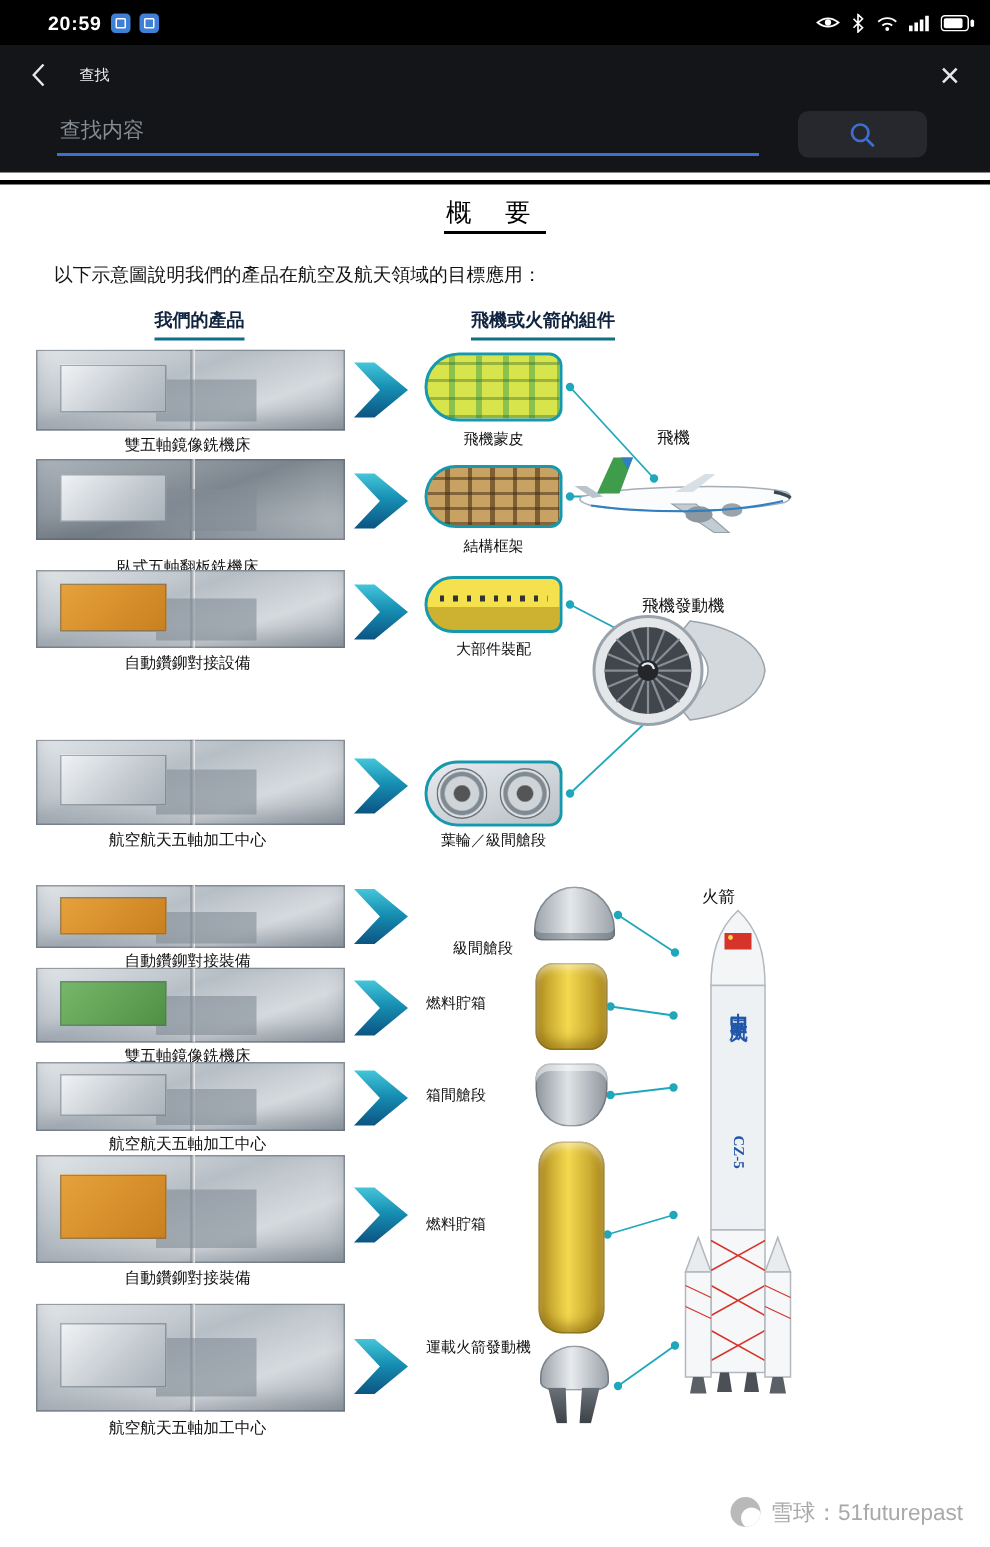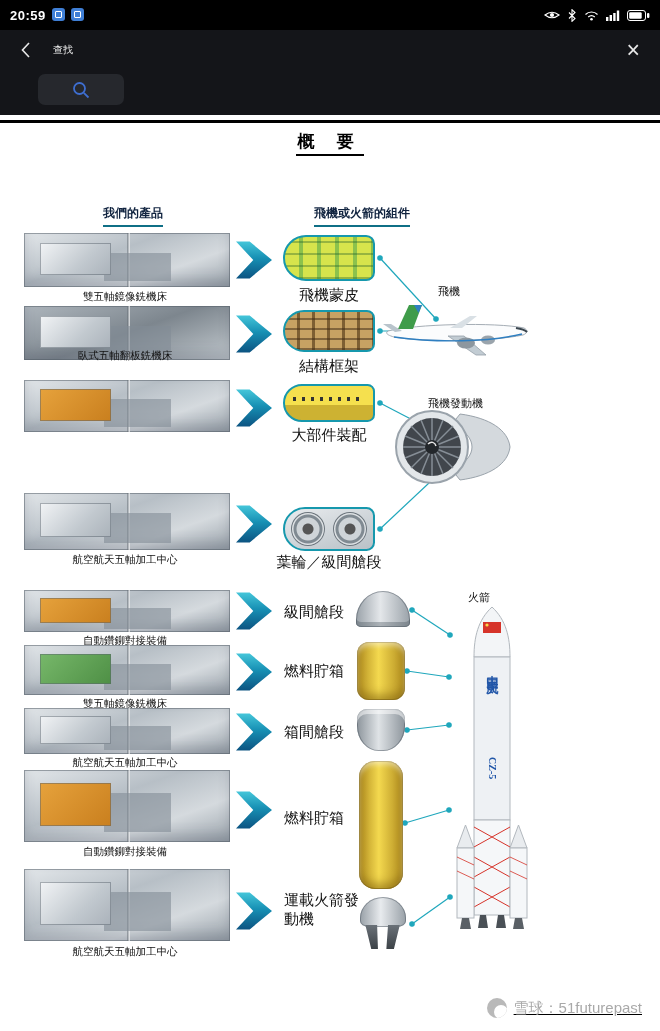--- a/index.html
+++ b/index.html
@@ -1,52 +1,52 @@
 <!DOCTYPE html>
 <html><head>
 <meta charset="utf-8">
 <style>
   * { margin:0; padding:0; box-sizing:border-box; }
   html,body { width:660px; height:1031px; }
   body { background:#fff; font-family:"Liberation Sans",sans-serif; overflow:hidden; }
 
   
   .status-bar { height:30px; background:#000; color:#fff; display:flex; justify-content:space-between; align-items:center; padding:0 10px; font-size:13px; }
-  .sb-left { display:flex; gap:6px; }
+  .sb-left { display:flex; align-items:center; gap:6px;margin-left:22px; }
   .sb-time { font-weight:bold; letter-spacing:.5px; }
   .sb-badge { width:13px; height:13px; border-radius:3px; background:#3f7fd6; position:relative; display:inline-block; }
   .sb-badge::after { content:""; position:absolute; inset:3px; border:1.5px solid #fff; border-radius:1px; }
   .sb-right { display:flex; align-items:center; gap:7px; }
 
   
   .find-header { height:40px; background:#141519; display:flex; align-items:center; padding:0 14px; }
   .back-btn { background:none; border:none; padding:4px 6px; cursor:pointer; display:flex; }
   .find-title { font-size:10px; margin-left:16px; color:#f0f0f0; }
   .close-btn { margin-left:auto; background:none; border:none; color:#e8e8e8; font-size:23px; line-height:1; padding:0 6px; cursor:pointer; font-weight:300; }
 
   
   .search-row { height:45px; background:#141519; display:flex; align-items:flex-start; padding:2px 42px 0 38px; gap:26px; }
   .search-input { flex:1; background:transparent; border:none; border-bottom:2px solid #3e6ed0; color:#cfd3d8; font-size:14px; padding:6px 2px 8px; outline:none; font-family:"Liberation Sans",sans-serif; }
   .search-input::placeholder { color:#878d94; }
   .search-btn { width:86px; height:31px; background:#26282d; border:none; border-radius:7px; display:flex; align-items:center; justify-content:center; cursor:pointer; margin-top:2px; }
 
   
   .doc { position:relative; background:#fff; height:916px; font-family:"Liberation Serif",serif; }
   .top-rule { height:3px; background:#000; margin-top:5px; }
-  .doc-heading { text-align:center; margin-top:7px; font-size:17px; font-weight:bold; letter-spacing:9px; color:#000; }
+  .doc-heading { text-align:center; margin-top:7px; font-size:17px; font-weight:normal; letter-spacing:9px; color:#000; }
   .doc-heading span { border-bottom:2px solid #000; padding:0 1px 3px; }
   .doc-intro { margin:22px 40px 0 36px; font-size:12.5px; color:#141414; }
 
   .diagram { position:absolute; left:0; top:85px; width:660px; height:775px; }
   .connectors { position:absolute; left:0; top:0; pointer-events:none; }
   .col-h { position:absolute; top:0; text-align:center; font-weight:bold; font-size:12px; color:#10233f; }
   .col-h span { display:inline-block; border-bottom:2px solid #0f6f86; padding-bottom:3px; }
 
   .plabel { position:absolute; left:18px; width:214px; text-align:center; font-size:10.5px; color:#111; }
-  .clabel { position:absolute; text-align:center; font-size:15px; color:#111; }
+  .clabel { position:absolute; text-align:center; font-size:10px; color:#111; }
   .slabel { position:absolute; font-size:11px; color:#111; }
 
   
   .ph { position:absolute; overflow:hidden;
     background:linear-gradient(160deg,#e3e7ea 0%,#b7bfc6 40%,#d5dade 70%,#9aa3ab 100%);
     box-shadow: inset 0 0 0 1px rgba(80,90,100,.5), inset 0 -8px 12px rgba(70,80,95,.25); }
   .ph::before { content:""; position:absolute; top:0; bottom:0; left:50%; width:3px;
     background:linear-gradient(90deg, rgba(50,60,70,.45), rgba(255,255,255,.8)); }
   .ph::after { content:""; position:absolute; left:8%; right:58%; top:18%; bottom:22%;
     background:linear-gradient(135deg,#f2f4f6,#c2c9cf 60%,#aab2ba);
@@ -101,21 +101,21 @@
   
   .imgwrap { position:absolute; }
   .rocket { position:absolute; width:84px; height:348px; }
   .rocket-cn { position:absolute; left:50%; top:60px; transform:translateX(-50%);
     writing-mode:vertical-rl; text-orientation:upright; font-size:12px; color:#2156a8;
     font-weight:bold; letter-spacing:3px; font-family:"Liberation Serif",serif; }
   .rocket-model { position:absolute; left:50%; top:152px; transform:translateX(-50%);
     writing-mode:vertical-rl; font-size:10px; color:#2156a8; font-weight:bold; }
 
   
-  .footer { position:absolute; right:18px; top:878px; display:flex; align-items:flex-end; gap:7px; font-family:"Liberation Sans",sans-serif;text-decoration:underline; }
+  .footer { position:absolute; right:18px; top:878px; display:flex; align-items:flex-end; gap:7px; font-family:"Liberation Sans",sans-serif; }
   .xq-logo { width:20px; height:20px; border-radius:50%; background:#b9b9b9; position:relative; overflow:hidden; }
   .xq-logo::after { content:""; position:absolute; left:7px; top:7px; width:14px; height:14px; border-radius:50%; background:#fff; }
   .xq-text { color:#a9a9a9; font-size:15px; }
 </style>
 </head>
 <body>
 
 <div class="status-bar">
   <div class="sb-left">
     <span class="sb-time">20:59</span>
@@ -153,31 +153,33 @@
   <button class="back-btn">
     <svg width="11" height="18">
         <polyline points="9,2 2.5,9 9,16" fill="none" stroke="#e8e8e8" stroke-width="1.6"></polyline>
       </svg>
   </button>
   <span class="find-title">查找</span>
   <button class="close-btn"><span>×</span></button>
 </div>
 
 <div class="search-row">
+  <input class="search-input" type="text" placeholder="查找内容" style="">
   <button class="search-btn">
     <svg width="20" height="20">
         <circle cx="8.5" cy="8.5" r="5.5" fill="none" stroke="#3e6ed0" stroke-width="1.8"></circle>
         <line x1="12.8" y1="12.8" x2="17.5" y2="17.5" stroke="#3e6ed0" stroke-width="1.8"></line>
       </svg>
   </button>
 </div>
 
 <div class="doc">
   <div class="top-rule"></div>
   <div class="doc-heading"><span>概 要</span></div>
+  <div class="doc-intro">以下示意圖說明我們的產品在航空及航天領域的目標應用：</div>
 
   <div class="diagram">
 
     <svg class="connectors" width="660" height="775" viewBox="0 0 660 775">
       <g stroke="#1fa7bc" stroke-width="1.2" fill="#1fa7bc">
         <line x1="380" y1="53" x2="436" y2="114"></line>
           <circle cx="380" cy="53" r="2.2"></circle>
           <circle cx="436" cy="114" r="2.2"></circle>
         <line x1="380" y1="126" x2="448" y2="126"></line>
           <circle cx="380" cy="126" r="2.2"></circle>
@@ -211,26 +213,27 @@
 
     <div class="ph" style="left:24px;top:28px;width:206px;height:54px"></div>
     <div class="arrow" style="left:236px;top:35px"></div>
     <div class="chip skin" style="left:283px;top:30px;height:46px"></div>
     <div class="plabel" style="top:85px">雙五軸鏡像銑機床</div>
     <div class="clabel" style="left:276px;top:81px;width:106px">飛機蒙皮</div>
 
     <div class="ph acc-dark" style="left:24px;top:101px;width:206px;height:54px"></div>
     <div class="arrow" style="left:236px;top:109px"></div>
     <div class="chip frame" style="left:283px;top:105px;height:42px"></div>
-    <div class="plabel" style="top:144px">臥式五軸翻板銑機床</div>
+    <div class="plabel" style="top:166px">臥式五軸翻板銑機床</div>
     <div class="clabel" style="left:276px;top:152px;width:106px">結構框架</div>
 
     <div class="ph acc-orange" style="left:24px;top:175px;width:206px;height:52px"></div>
     <div class="arrow" style="left:236px;top:183px"></div>
     <div class="chip fuselage" style="left:283px;top:179px;height:38px"></div>
+    <div class="plabel" style="top:230px">自動鑽鉚對接設備</div>
     <div class="clabel" style="left:276px;top:221px;width:106px">大部件裝配</div>
 
     <div class="ph" style="left:24px;top:288px;width:206px;height:57px"></div>
     <div class="arrow" style="left:236px;top:299px"></div>
     <div class="chip impeller" style="left:283px;top:302px;height:44px"></div>
     <div class="plabel" style="top:348px">航空航天五軸加工中心</div>
     <div class="clabel" style="left:272px;top:348px;width:114px">葉輪／級間艙段</div>
 
     <div class="slabel" style="left:438px;top:79px">飛機</div>
     <div class="imgwrap" style="left:378px;top:92px">
@@ -264,21 +267,21 @@
           <line x1="31" y1="14" x2="53" y2="68"></line>
             <line x1="53" y1="14" x2="31" y2="68"></line>
         </g>
         <circle cx="42" cy="41" r="7" fill="#23272b"></circle>
         <path d="M38,38 C41,35 45,36 46,40" stroke="#e8e8e8" stroke-width="1.5" fill="none"></path>
       </svg>
     </div>
 
     <div class="ph acc-orange" style="left:24px;top:385px;width:206px;height:42px"></div>
     <div class="arrow" style="left:236px;top:386px"></div>
-    <div class="clabel" style="left:284px;top:398px;width:76px;text-align:left">級間艙段</div>
+    <div class="clabel" style="left:284px;top:420px;width:76px;text-align:center">級間艙段</div>
     <div class="part dome" style="left:356px;top:386px"></div>
     <div class="plabel" style="top:429px">自動鑽鉚對接裝備</div>
 
     <div class="ph acc-green" style="left:24px;top:440px;width:206px;height:50px"></div>
     <div class="arrow" style="left:236px;top:447px"></div>
     <div class="clabel" style="left:284px;top:457px;width:76px;text-align:left">燃料貯箱</div>
     <div class="part tank t1" style="left:357px;top:437px"></div>
     <div class="plabel" style="top:492px">雙五軸鏡像銑機床</div>
 
     <div class="ph" style="left:24px;top:503px;width:206px;height:46px"></div>

